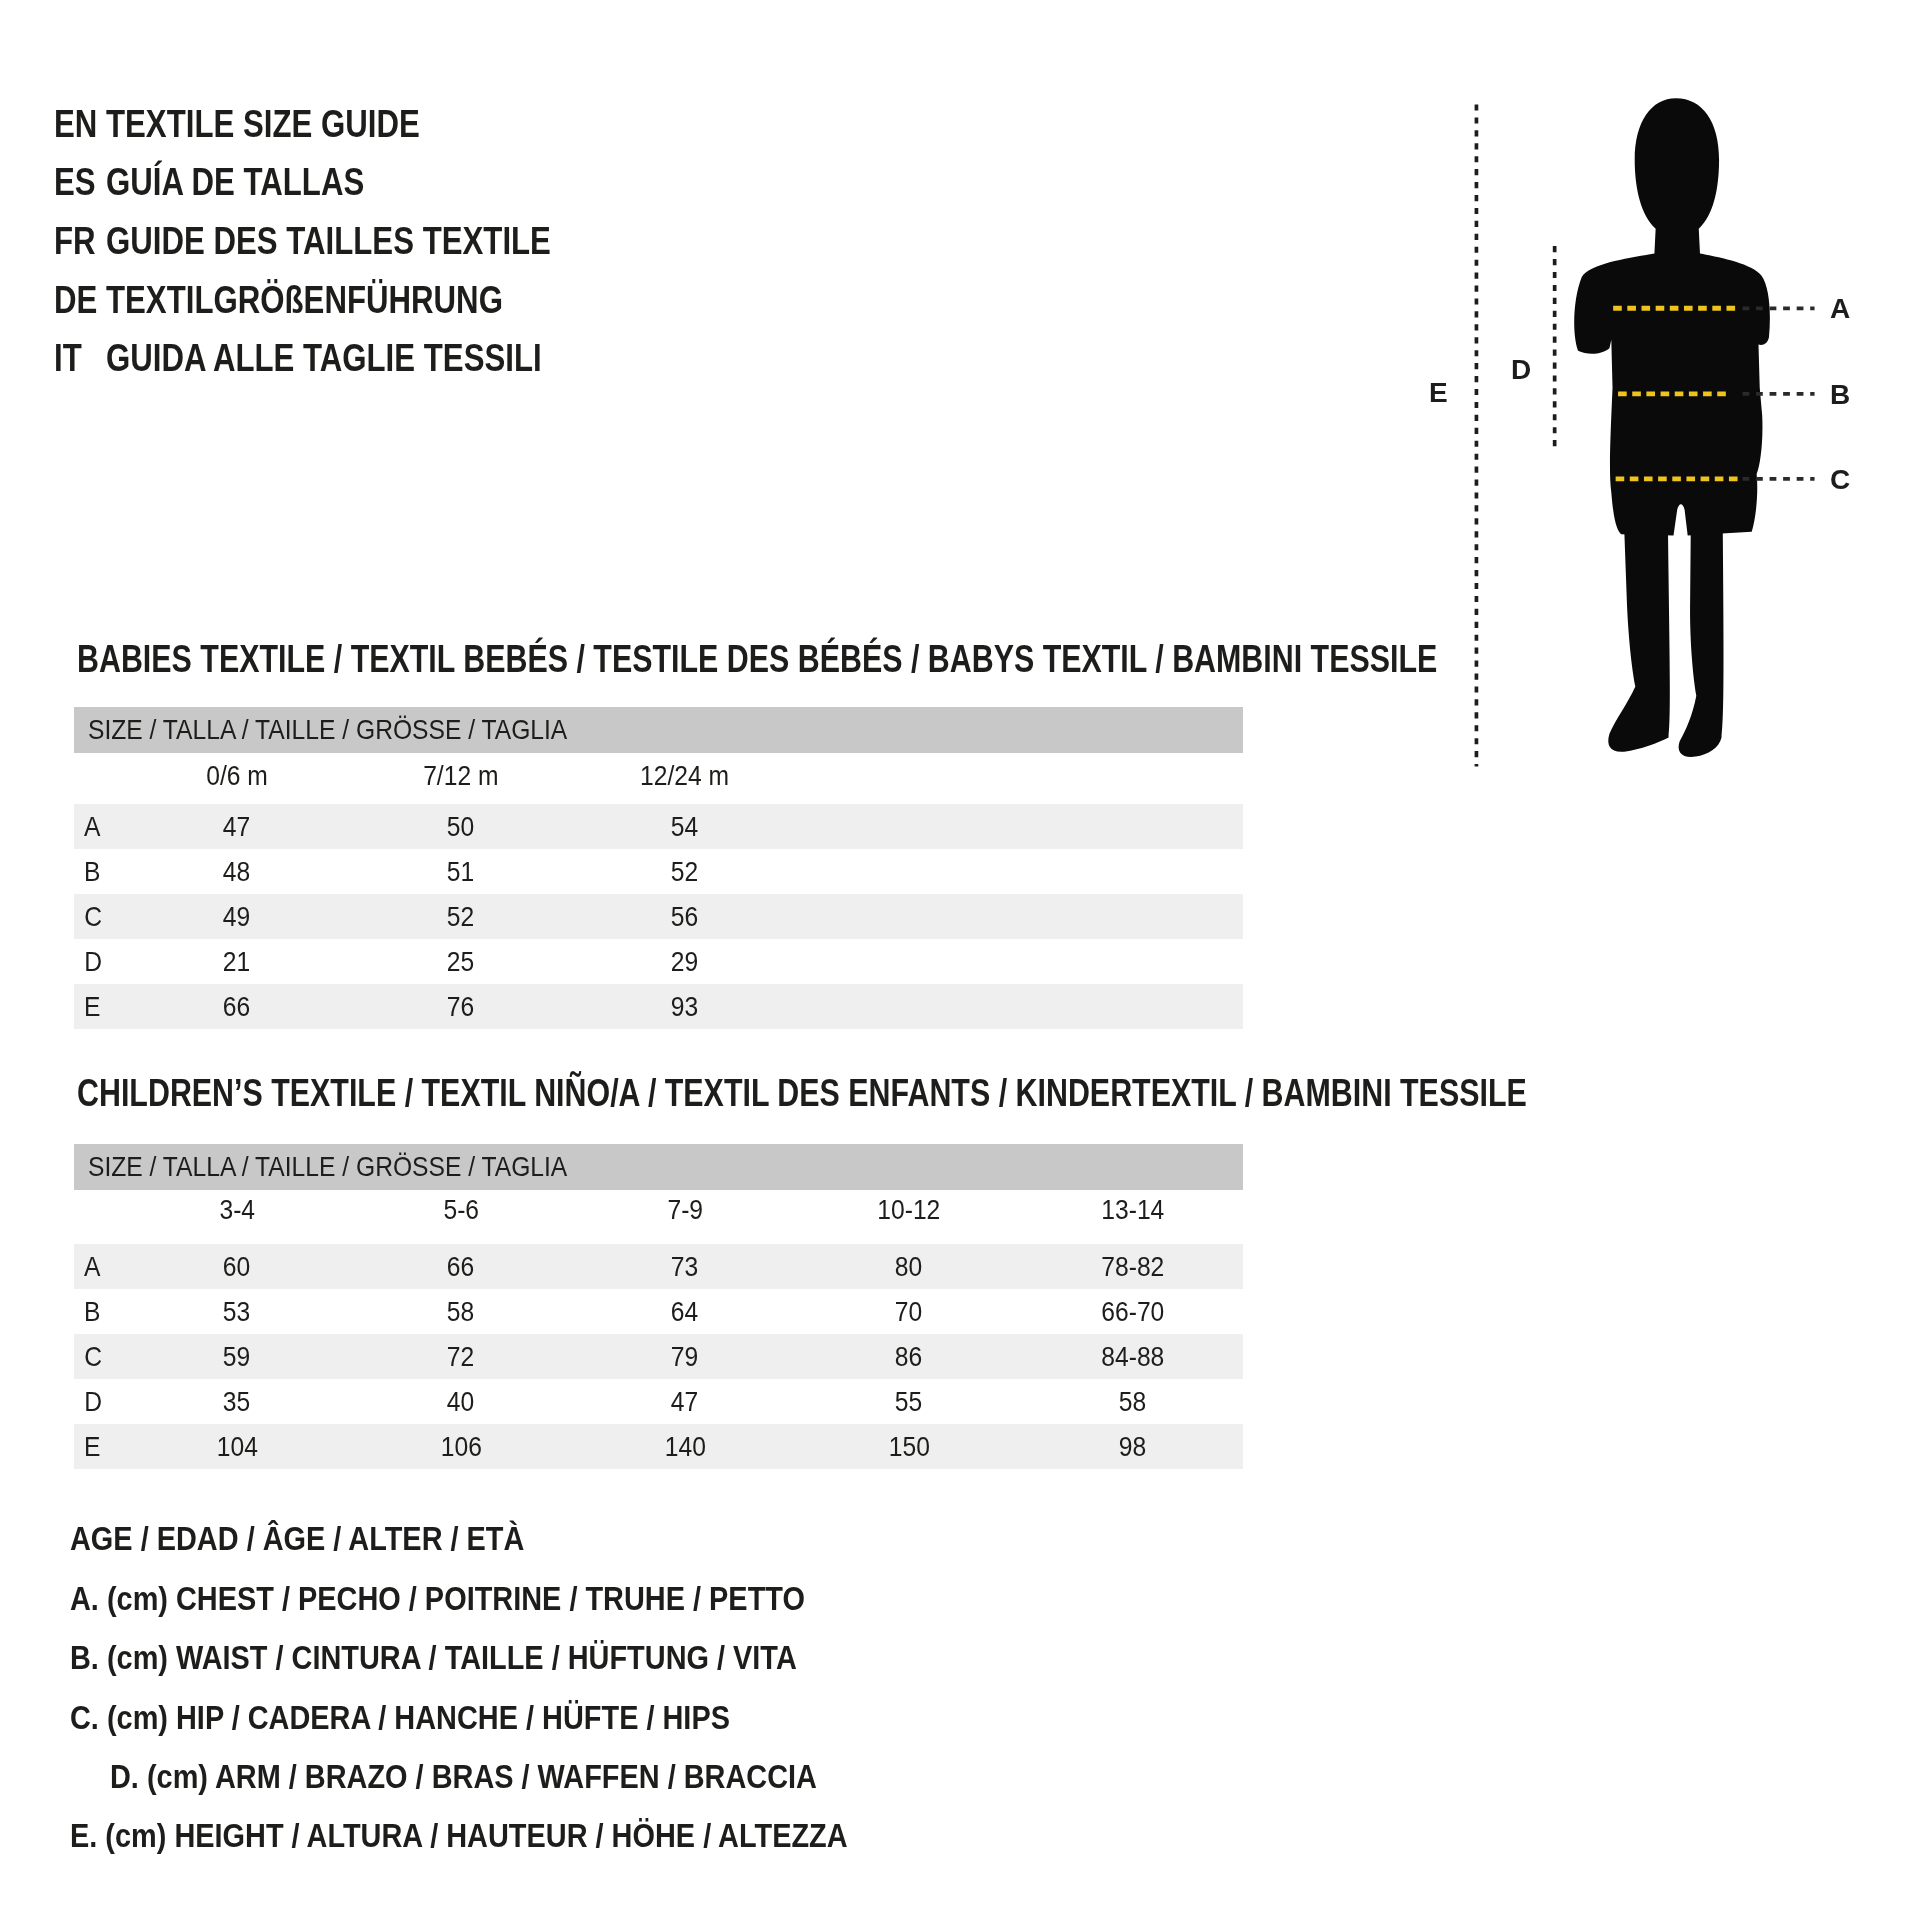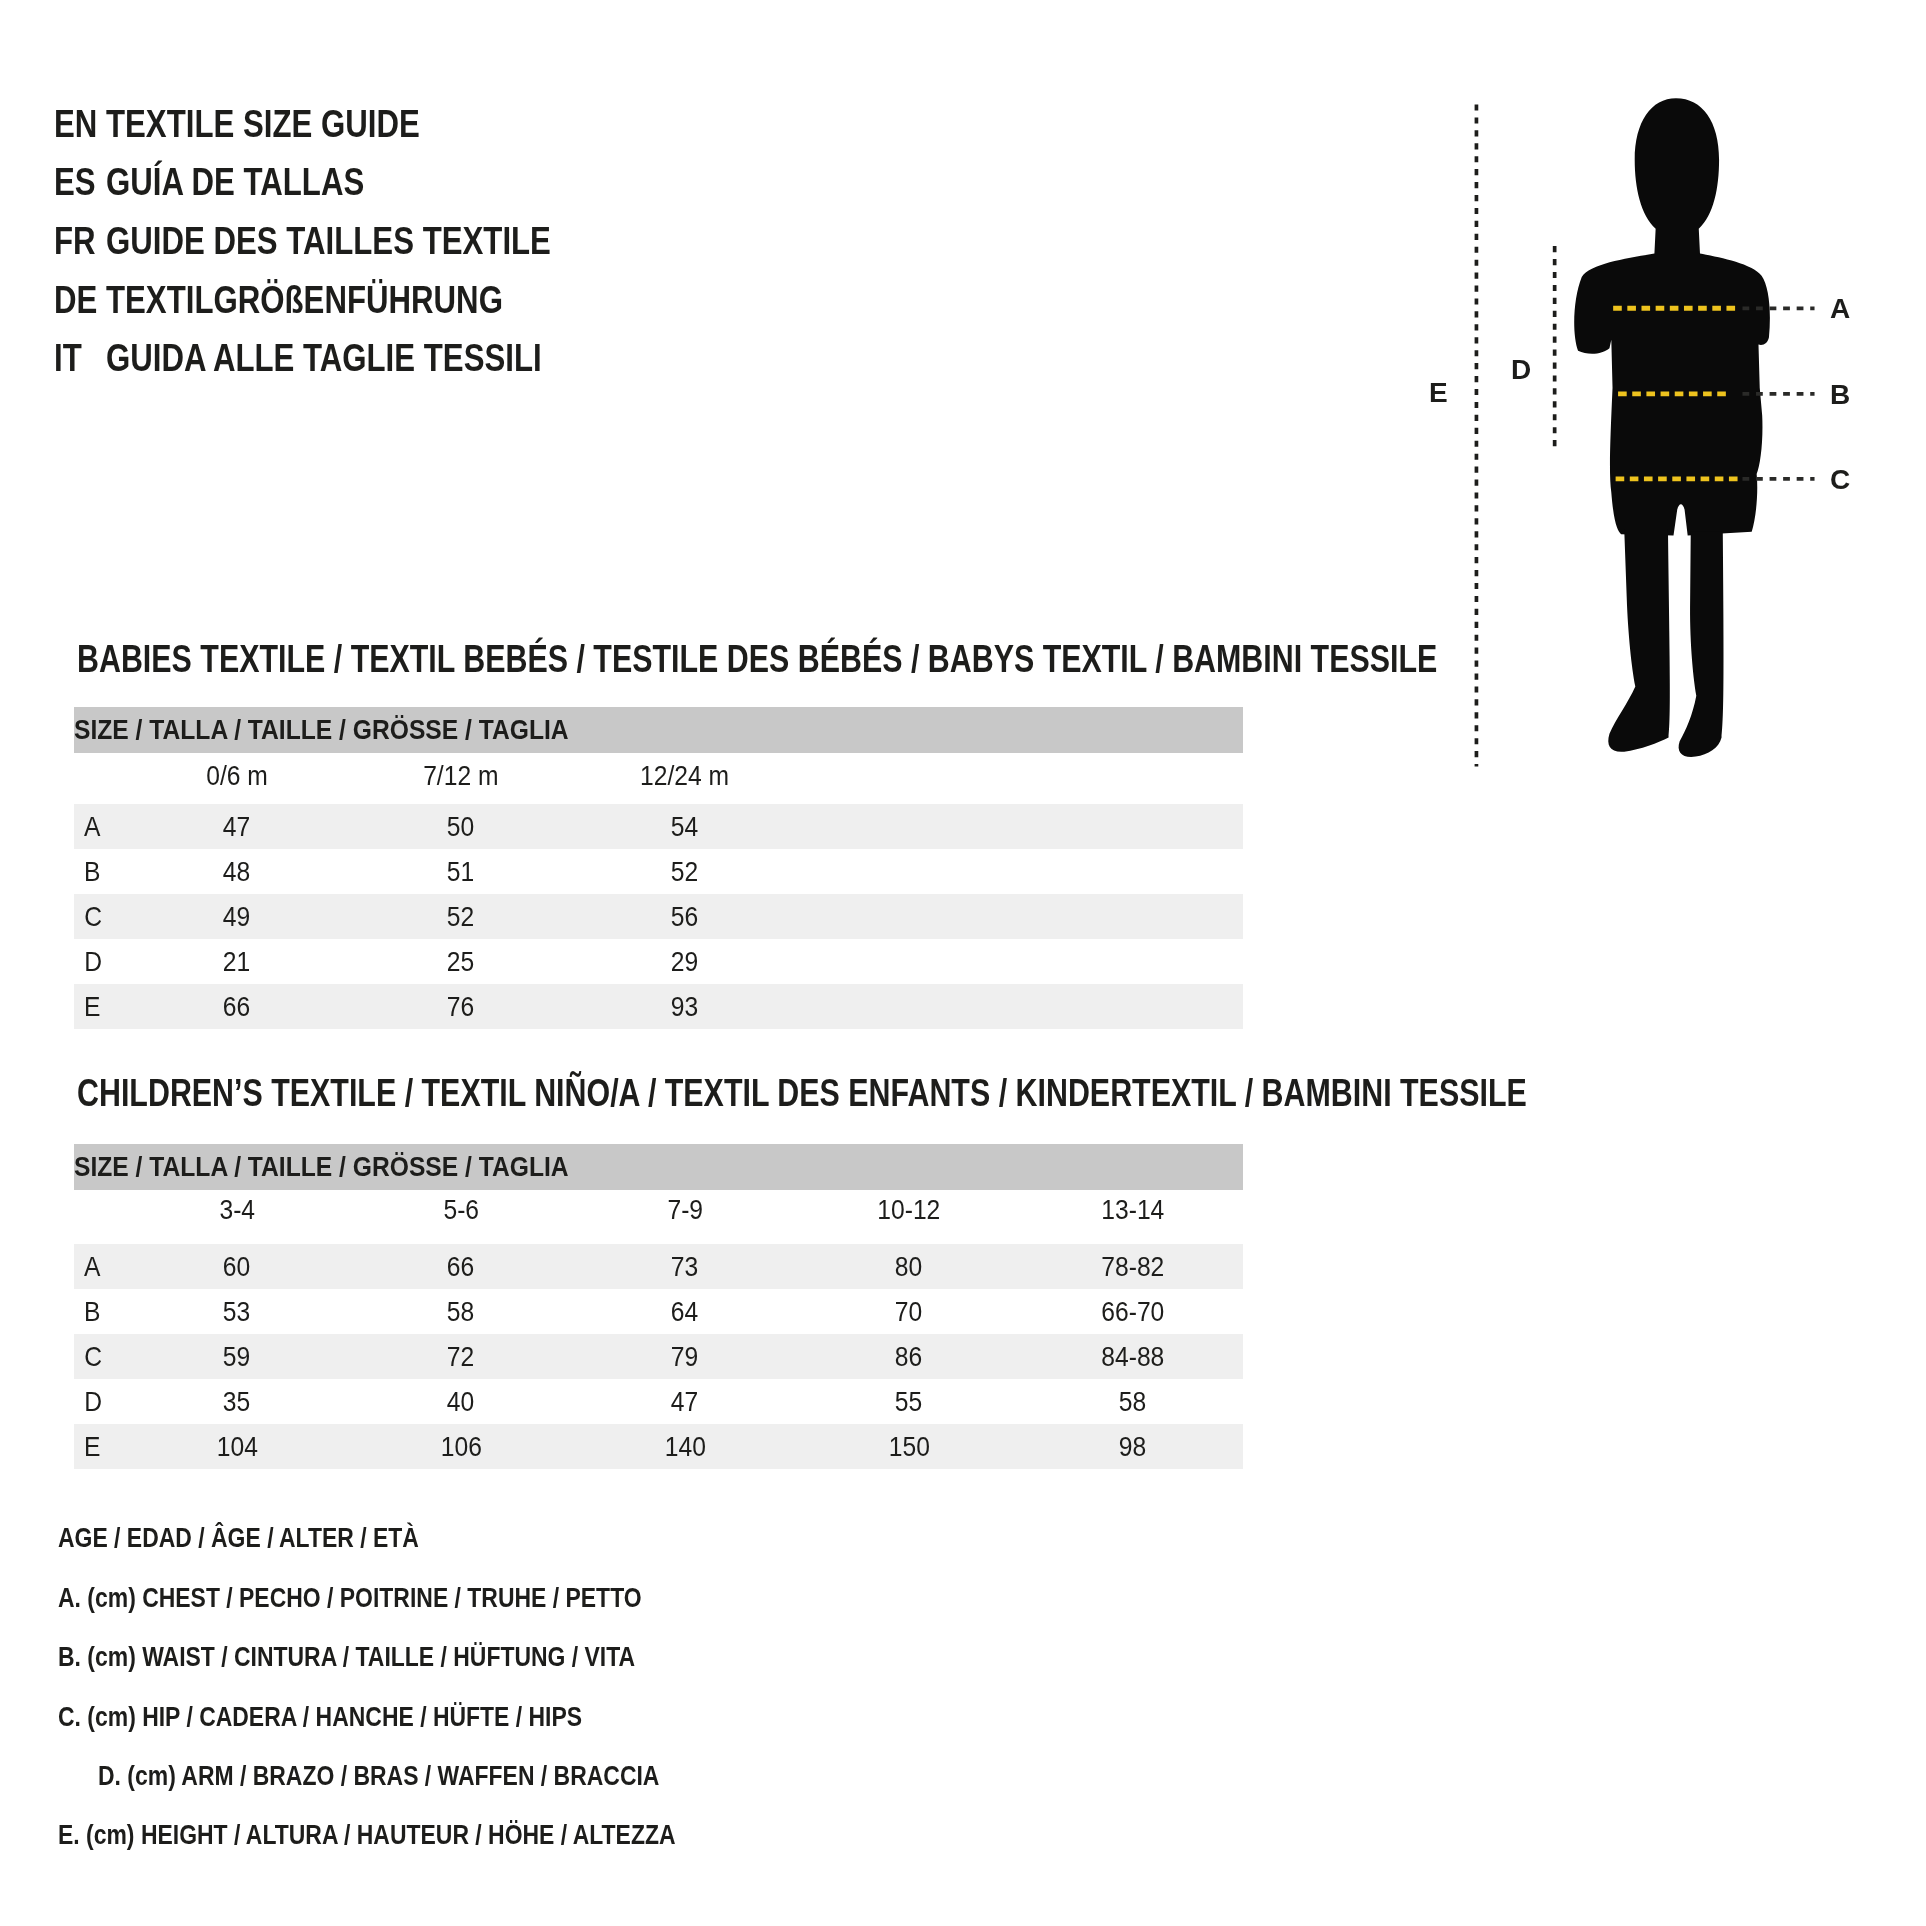--- a/index.html
+++ b/index.html
@@ -15,31 +15,31 @@
   
   .lang-row{position:absolute;left:54px;height:39px;line-height:39px;font-size:39px;font-weight:700;}
   .lang-code{position:absolute;left:0;top:0;}
   .lang-title{position:absolute;left:52px;top:0;text-align:right;}
 
   
   .sec-title{position:absolute;left:77px;height:39px;line-height:39px;font-size:38px;font-weight:700;}
 
   
   .size-table{position:absolute;left:74px;width:1169px;}
-  .bar{height:46px;background:#c8c8c8;line-height:46px;font-size:28px;font-weight:700;padding-left:0;box-sizing:border-box;}
+  .bar{height:46px;background:#c8c8c8;line-height:46px;font-size:28px;font-weight:400;padding-left:14px;box-sizing:border-box;}
   .grid-b{display:grid;grid-template-columns:51px 224px 224px 224px 1fr;}
   .grid-c{display:grid;grid-template-columns:51px 224px 224px 224px 224px 224px 1fr;}
   .colhead{height:51px;line-height:45px;font-size:28px;}
   .trow{height:45px;line-height:45px;font-size:28px;}
   .stripe{background:#efefef;}
   .rlabel{padding-left:8.6px;}
   .vcell{text-align:center;}
 
   
-  .legend-line{position:absolute;left:58px;height:39px;line-height:39px;font-size:27px;font-weight:700;}
+  .legend-line{position:absolute;left:70px;height:39px;line-height:39px;font-size:34px;font-weight:700;}
   .legend-line .cx{transform:scaleX(0.85);}
 
   
   .mlabel{position:absolute;font-size:28px;font-weight:700;height:33px;line-height:33px;}
 
   svg{display:block;}
 </style>
 </head>
 <body>
 

